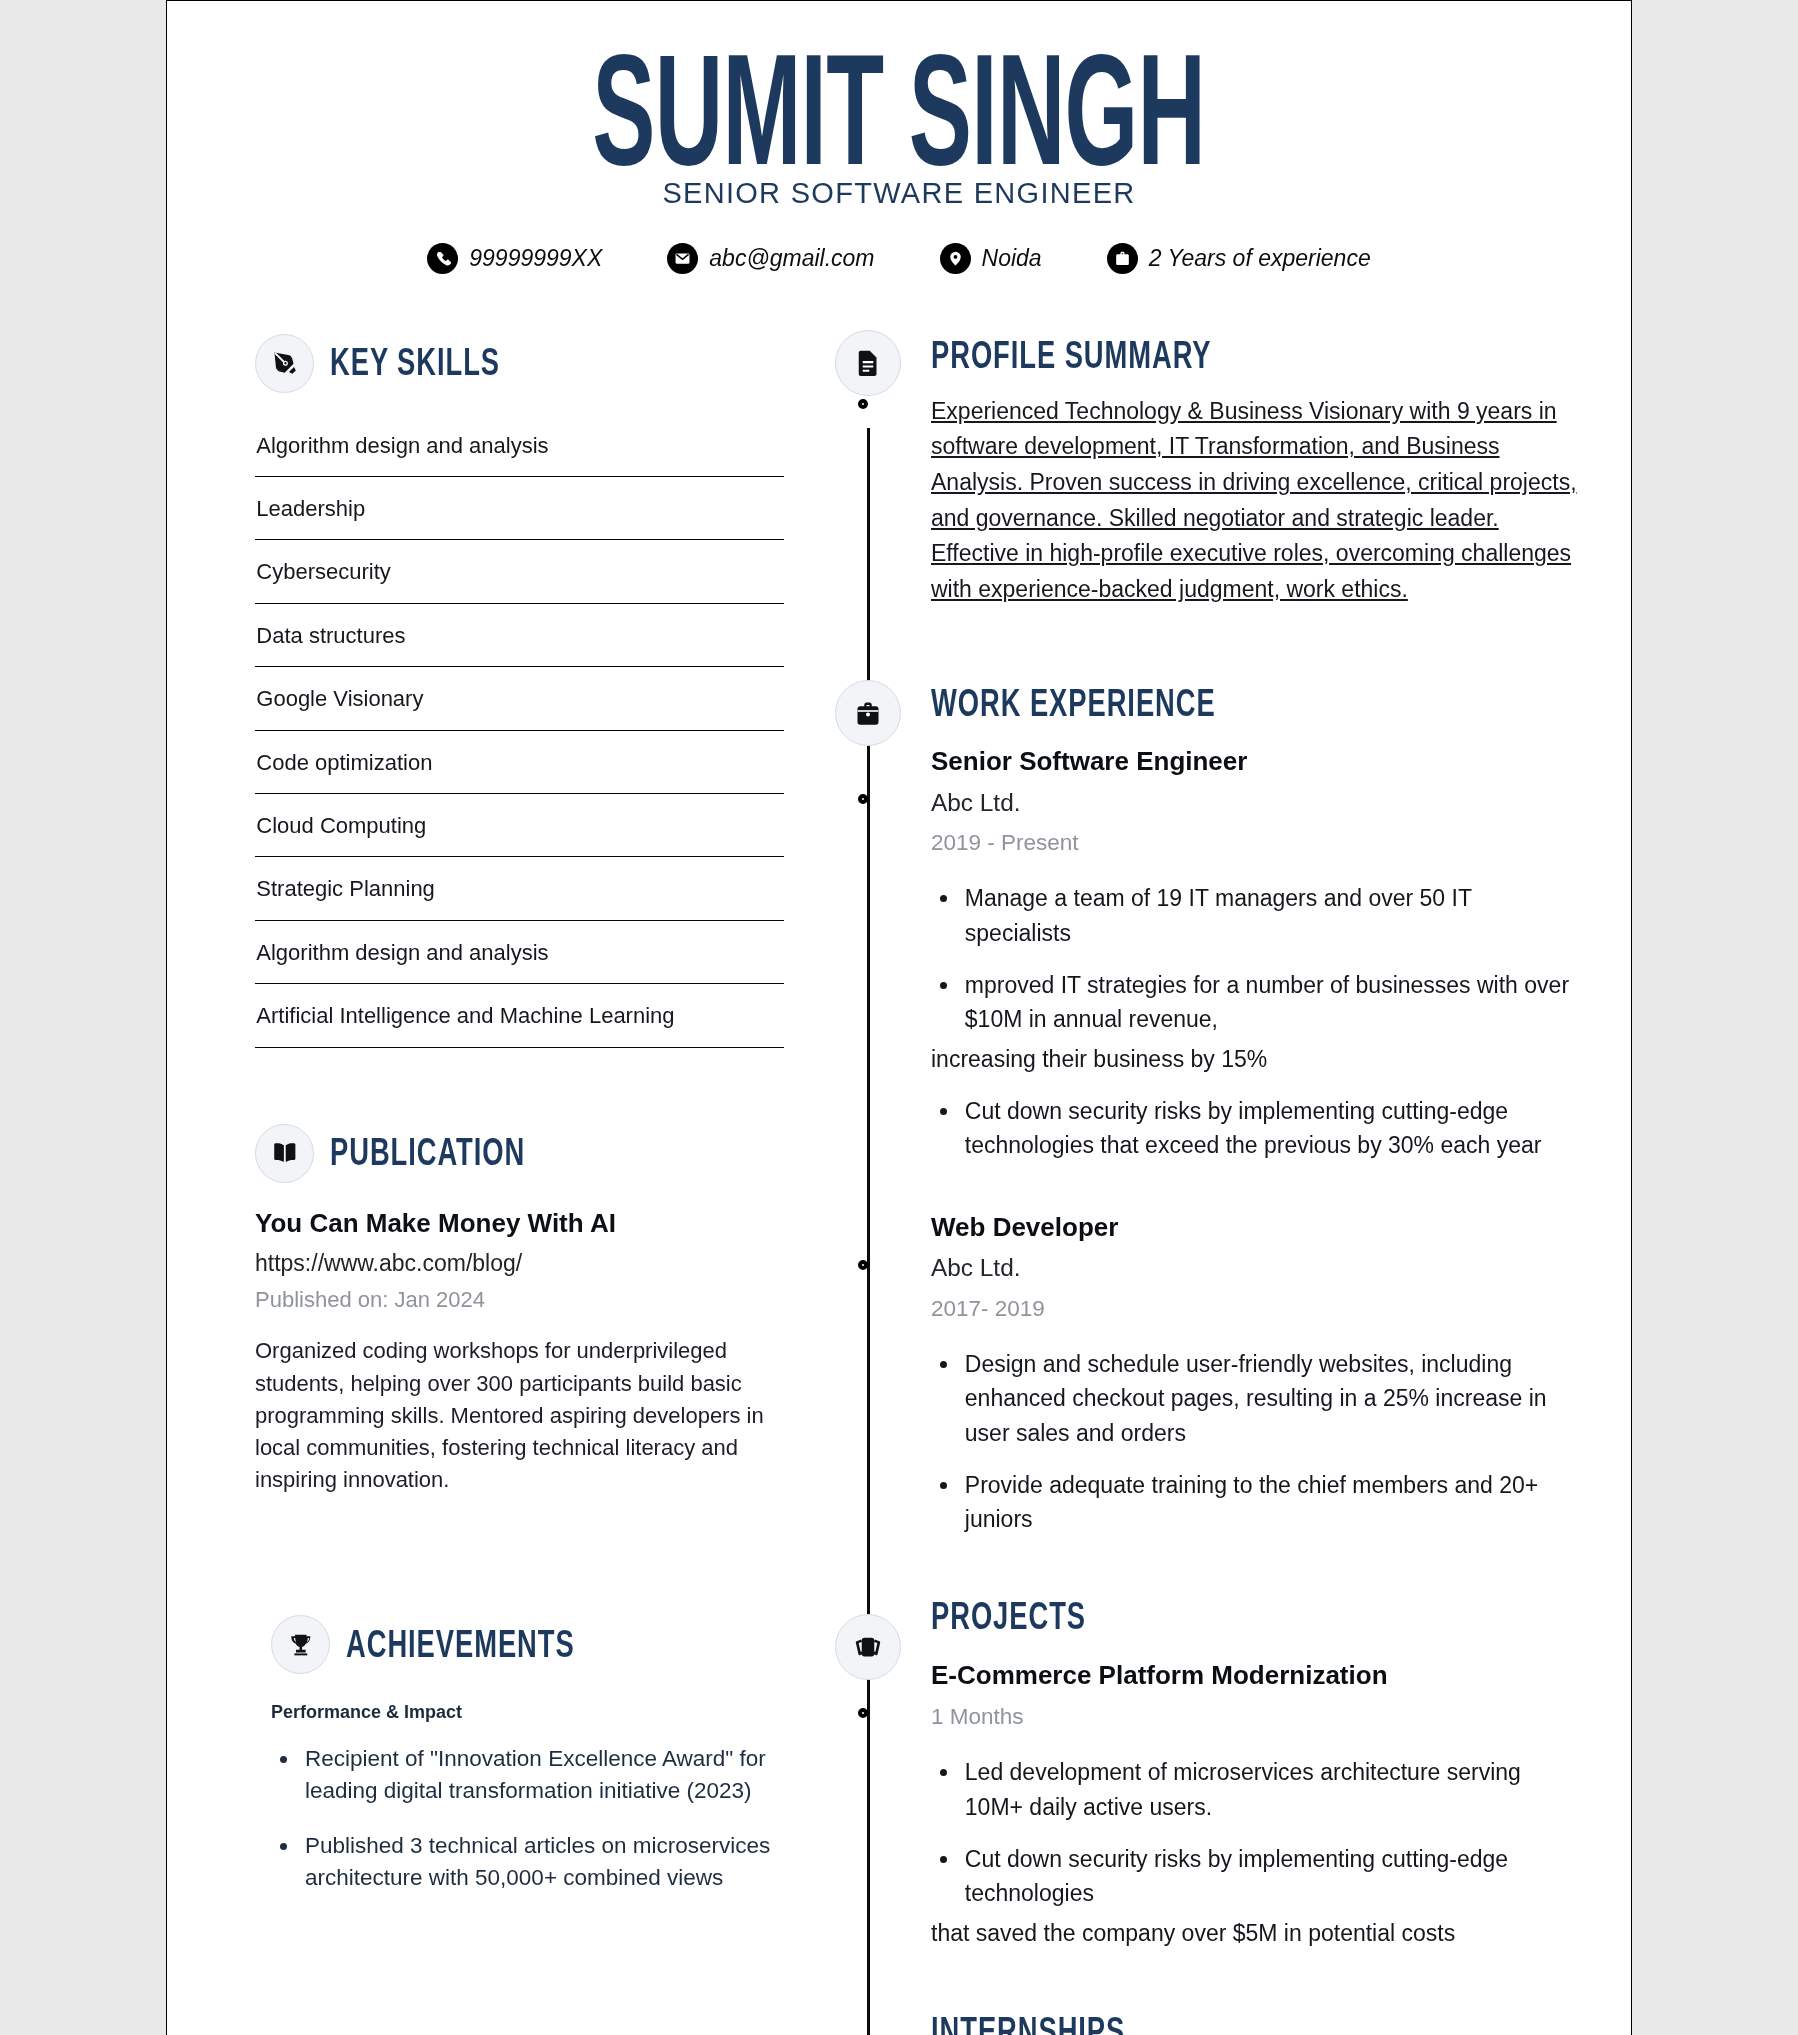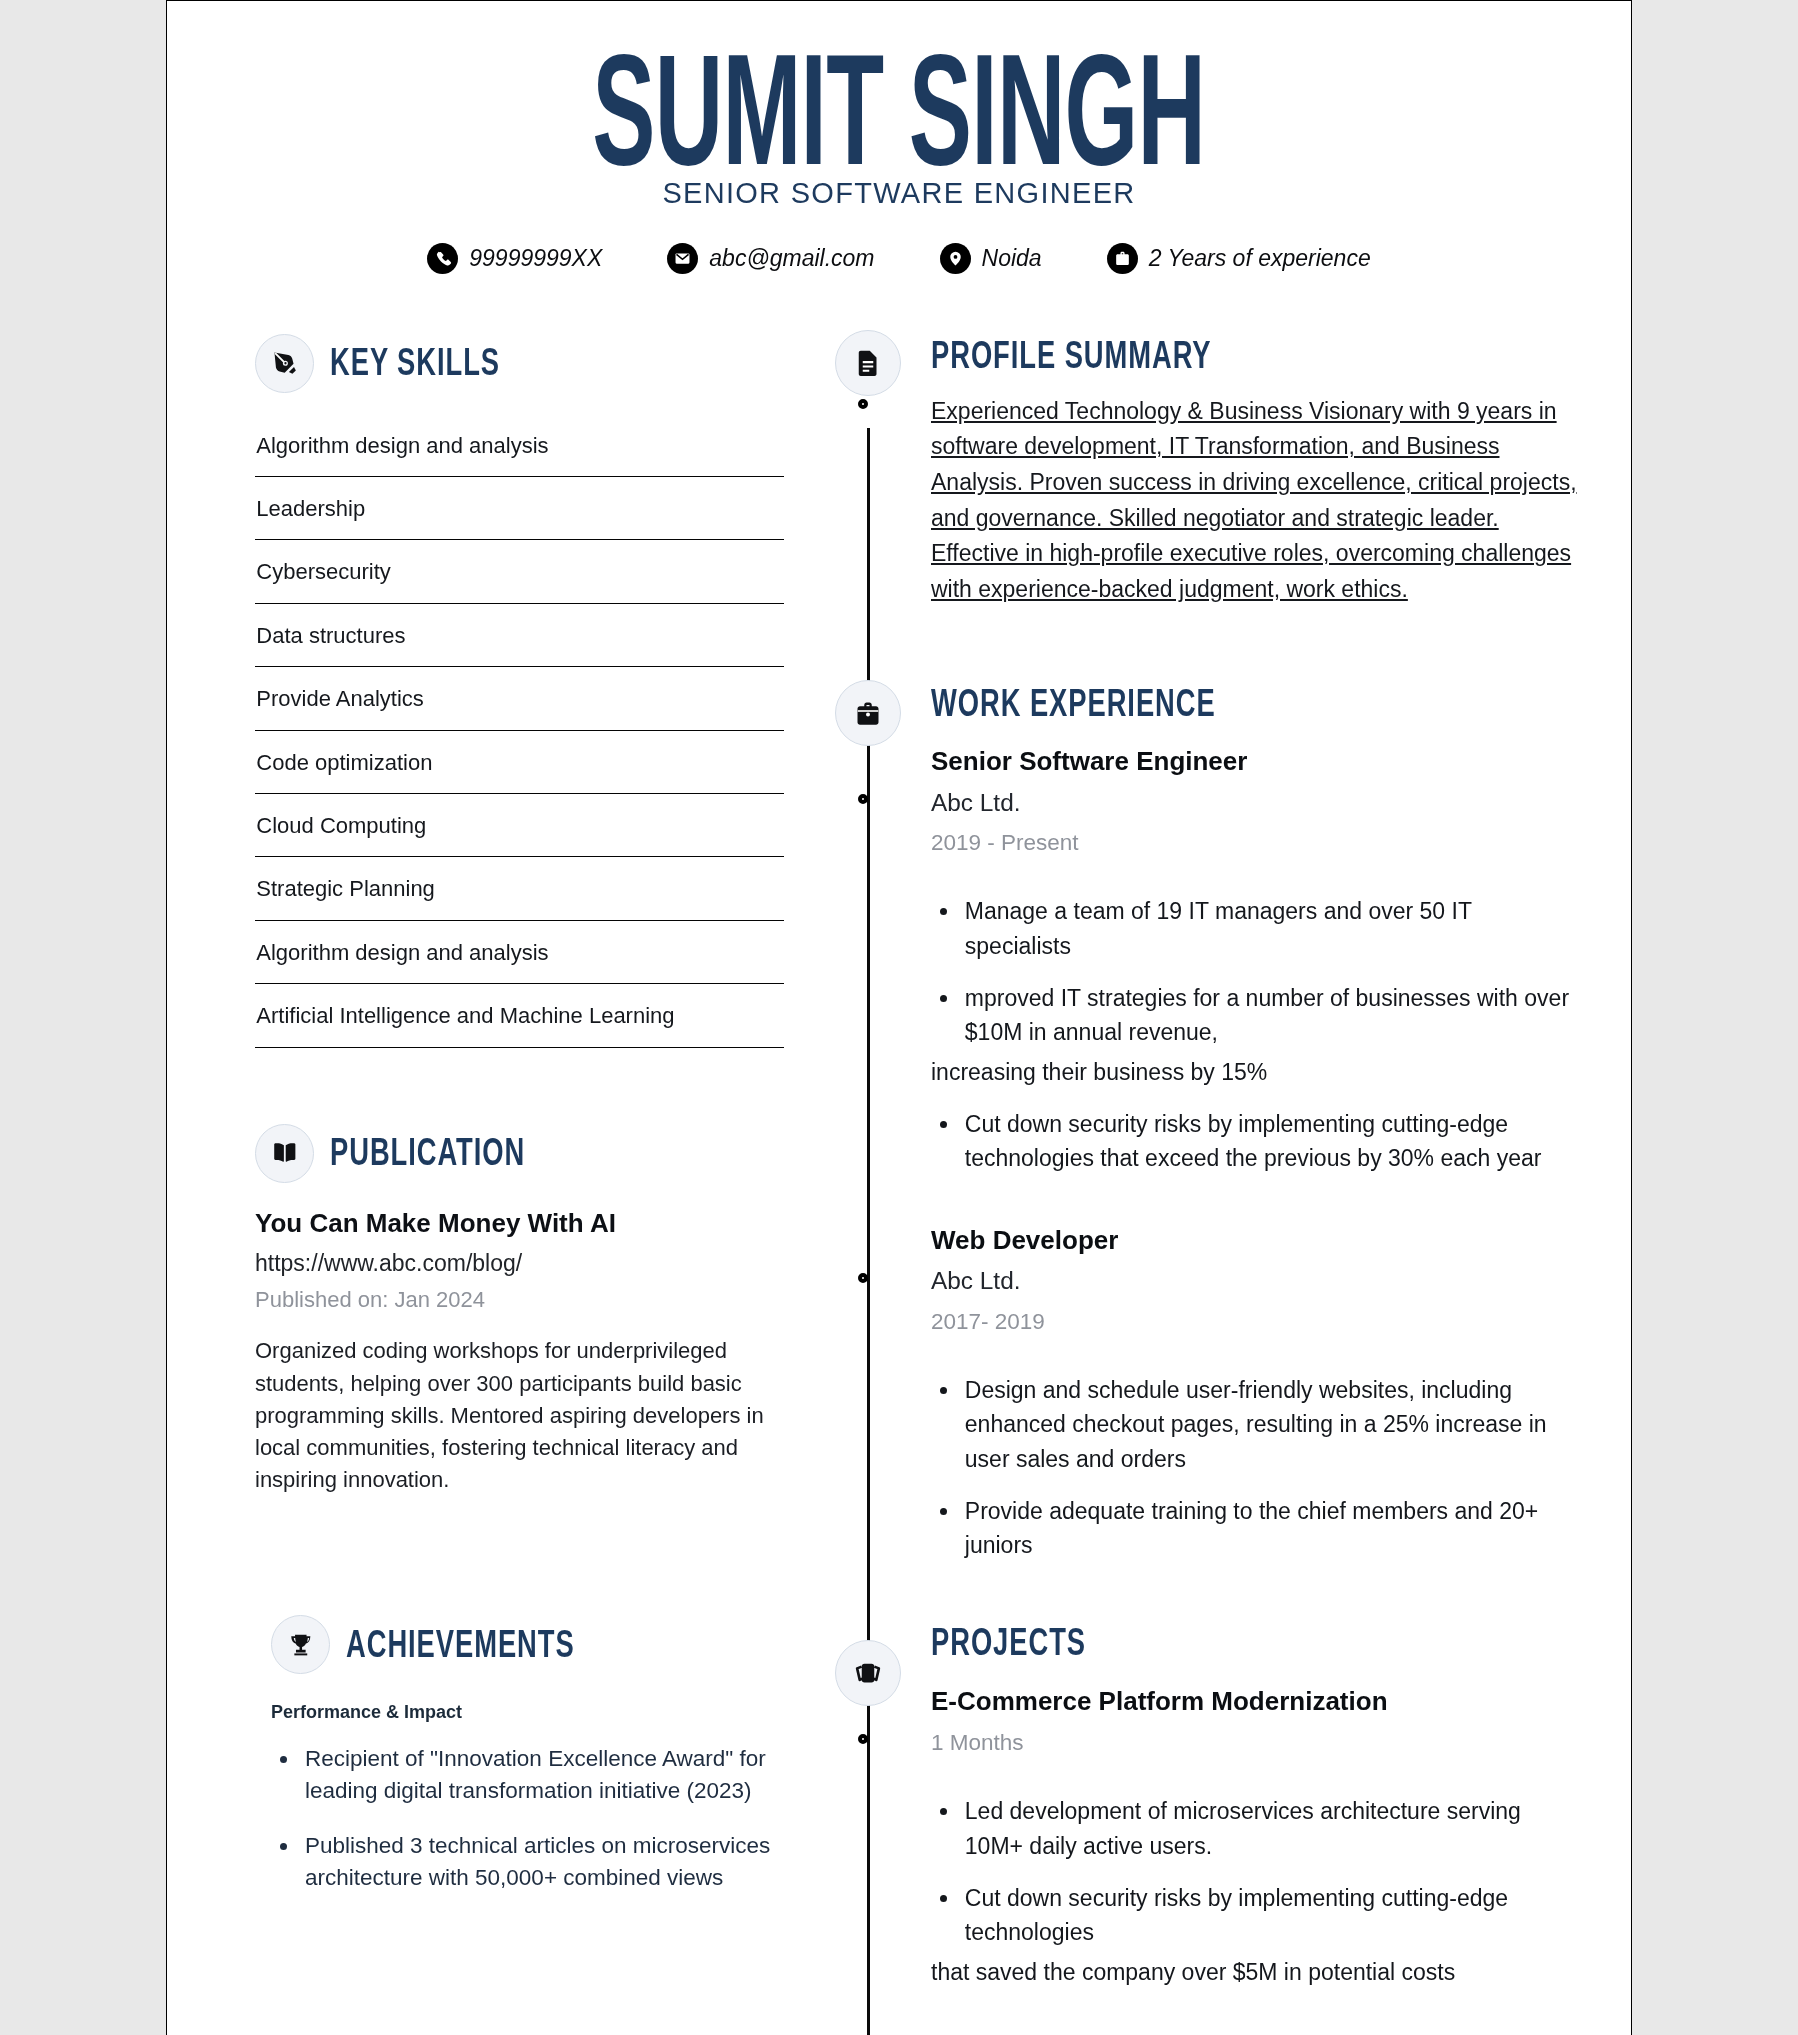--- a/index.html
+++ b/index.html
@@ -95,21 +95,21 @@
   .summary{position:relative;font-size:23px;line-height:1.55;color:var(--ink);margin-top:5px;max-width:983px;text-decoration:underline;}
   .summary .ring{top:5px;}
   .rsec.profile{margin-bottom:74px;}
   .rsec.work{margin-bottom:58px;}
   .rsec.projects{margin-bottom:60px;}
   .entry{position:relative;margin-top:21px;}
   .entry + .entry{margin-top:49px;}
   .jtitle{font-size:26px;font-weight:700;color:#0b0e12;}
   .jcompany{font-size:24.4px;color:#22262d;margin-top:11.3px;}
   .jdates{font-size:22.5px;color:var(--muted);margin-top:13.8px;}
-  .jbullets{margin-top:38px;padding-left:30px;font-size:23px;color:#14171c;line-height:1.5;max-width:964px;}
+  .jbullets{margin-top:25px;padding-left:30px;font-size:23px;color:#14171c;line-height:1.5;max-width:964px;}
   .jbullets li{padding-left:3.8px;}
   .jbullets li + li{margin-top:17.5px;}
   .jnote{font-size:23px;color:#14171c;line-height:1.5;margin-top:5px;}
   .jbullets.after{margin-top:17.5px;}
 </style>
 </head>
 <body>
 
 <svg width="0" height="0" style="position:absolute">
   <defs>
@@ -212,21 +212,21 @@
                 <use href="#i-pen-nib"></use>
               </svg>
             </span>
           <h2 class="sec-h"><span class="cond">KEY SKILLS</span></h2>
         </div>
         <ul class="skills">
           <li class="skill">Algorithm design and analysis</li>
           <li class="skill">Leadership</li>
           <li class="skill">Cybersecurity</li>
           <li class="skill">Data structures</li>
-          <li class="skill">Provide Analytics</li>
+          <li class="skill">Google Visionary</li>
           <li class="skill">Code optimization</li>
           <li class="skill">Cloud Computing</li>
           <li class="skill">Strategic Planning</li>
           <li class="skill">Algorithm design and analysis</li>
           <li class="skill">Artificial Intelligence and Machine Learning</li>
         </ul>
       </section>
 
       <section class="pub">
         <div class="lsec-head">

